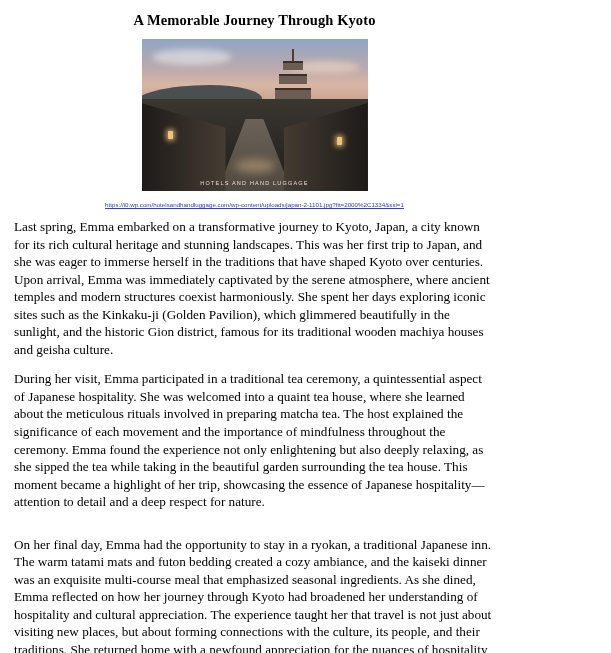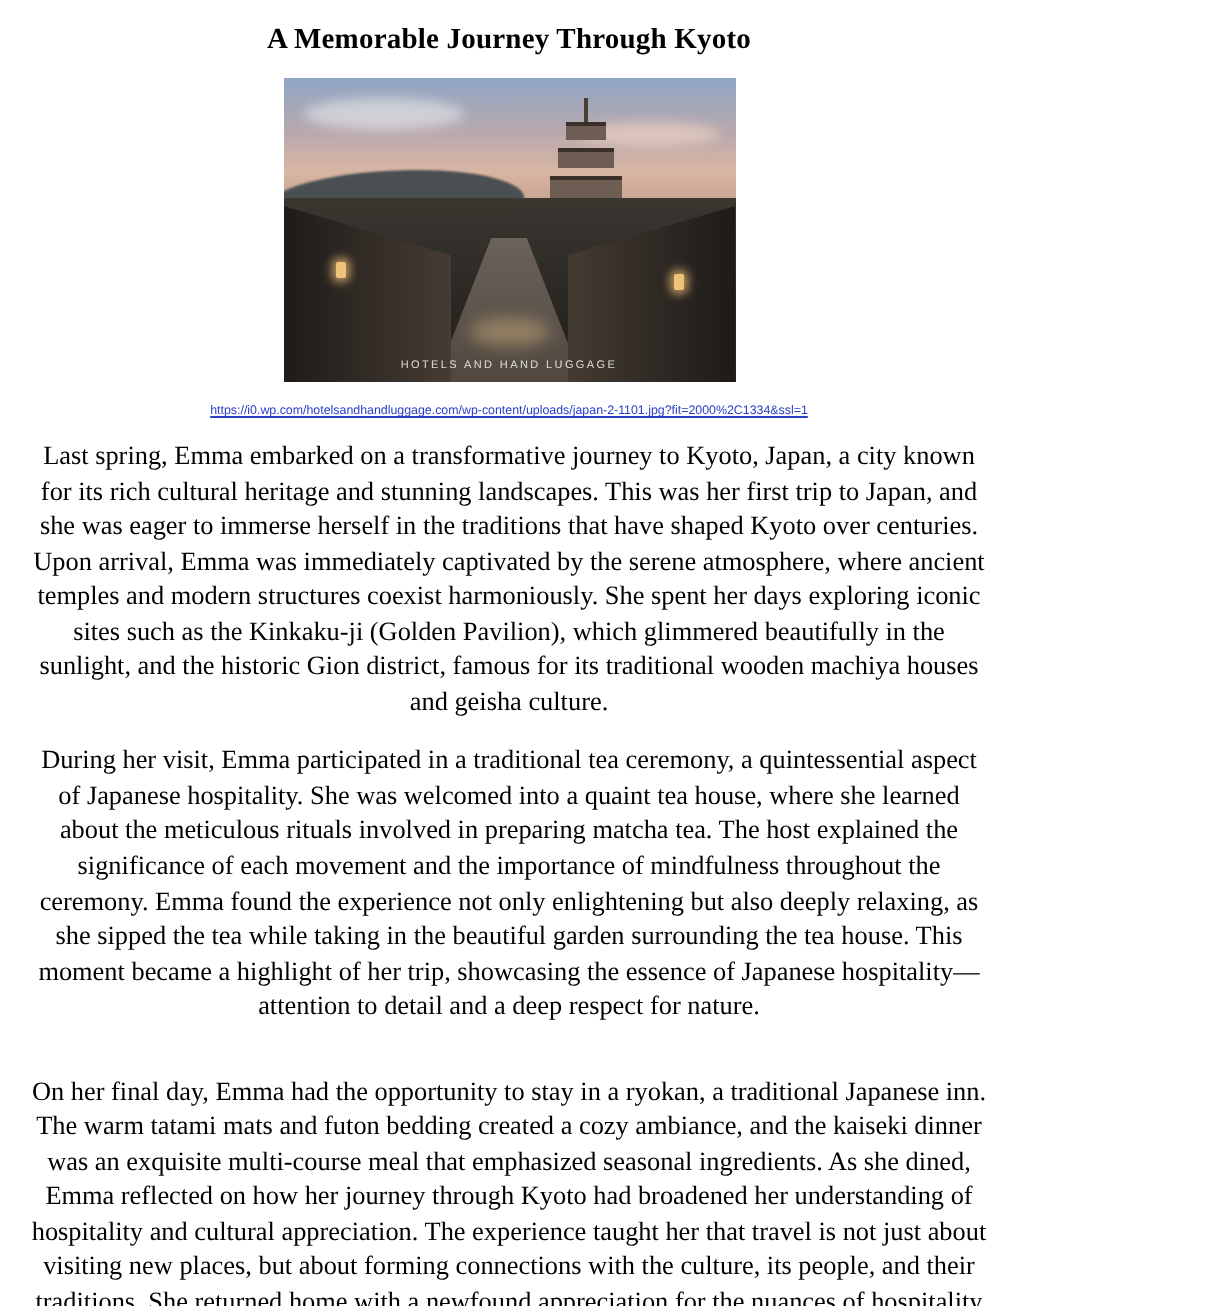--- a/index.html
+++ b/index.html
@@ -168,21 +168,21 @@
     color: #2a3ec8;
     text-decoration: underline;
     margin: 2px 0 10px 0;
     word-break: break-all;
     cursor: pointer;
   }
   p.body-text {
     font-size: 13.2px;
     line-height: 1.33;
     margin: 0 0 12px 0;
-    text-align: center;
+    text-align: left;
   }
   p.body-text:last-child { margin-bottom: 0; margin-top: 25px; }
 </style>
 </head>
 <body>
 
 <div class="page">
 
   <h1 class="doc-title">A Memorable Journey Through Kyoto</h1>
 

